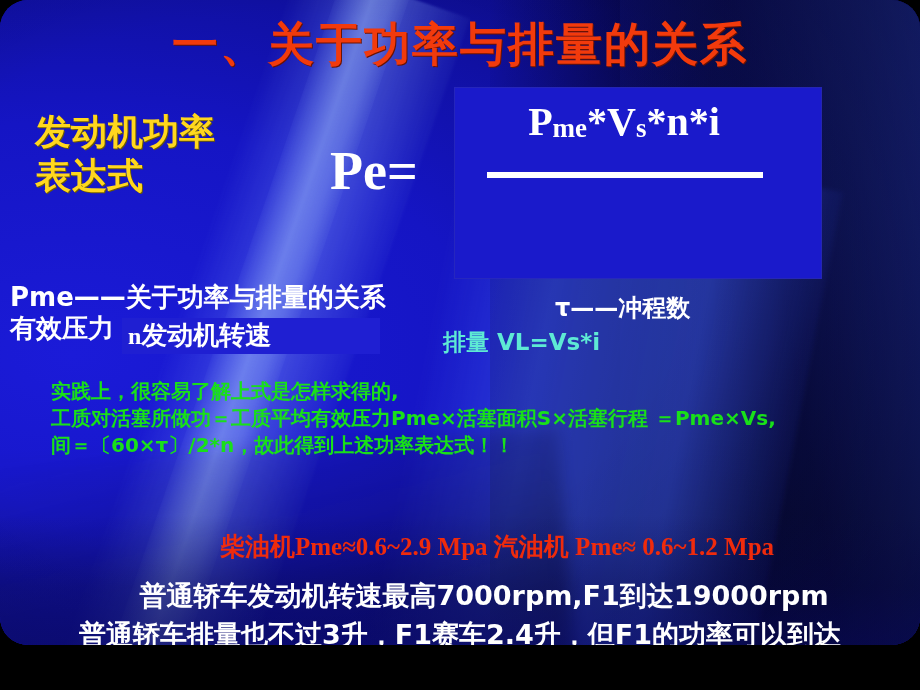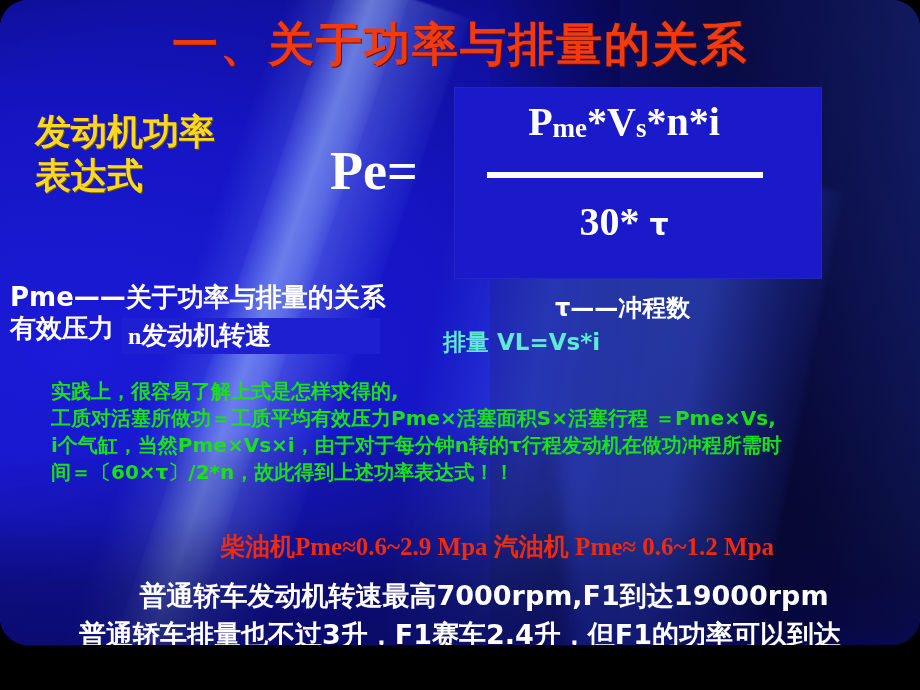--- a/index.html
+++ b/index.html
@@ -223,38 +223,36 @@
     <div class="subject-label">
       <div>发动机功率</div>
       <div>表达式</div>
     </div>
 
     <div class="pe-eq">Pe=</div>
 
     <div class="formula-box">
       <div class="formula-num"><span>P</span><span class="sub">me</span><span>*V</span><span class="sub">s</span><span>*n*i</span></div>
       <div class="formula-bar"></div>
-      <div class="formula-den"><span>30*</span><span class="tau">τ</span></div>
     </div>
 
     <div class="defn-pme">
       <div>Pme——关于功率与排量的关系</div>
       <div>有效压力</div>
     </div>
 
     <div class="defn-n-box"></div>
     <div class="defn-n"><span class="serif">n</span><span>发动机转速</span></div>
 
     <div class="defn-tau">τ——冲程数</div>
     <div class="defn-vl">排量 VL=Vs*i</div>
 
     <div class="body-text">
       <div>实践上，很容易了解上式是怎样求得的,</div>
       <div>工质对活塞所做功＝工质平均有效压力Pme×活塞面积S×活塞行程 ＝Pme×Vs,</div>
-      <div>i个气缸，当然Pme×Vs×i，由于对于每分钟n转的τ行程发动机在做功冲程所需时</div>
       <div>间＝〔60×τ〕/2*n，故此得到上述功率表达式！！</div>
     </div>
 
     <div class="red-line">柴油机Pme≈0.6~2.9 Mpa  汽油机 Pme≈ 0.6~1.2 Mpa</div>
 
     <div class="white-line1">普通轿车发动机转速最高7000rpm,F1到达19000rpm</div>
 
     <div class="white-block">
       <div>普通轿车排量也不过3升，F1赛车2.4升，但F1的功率可以到达</div>
       <div>700多KW</div>

